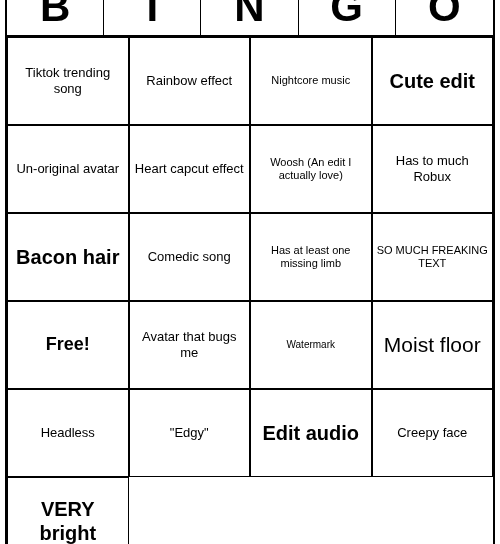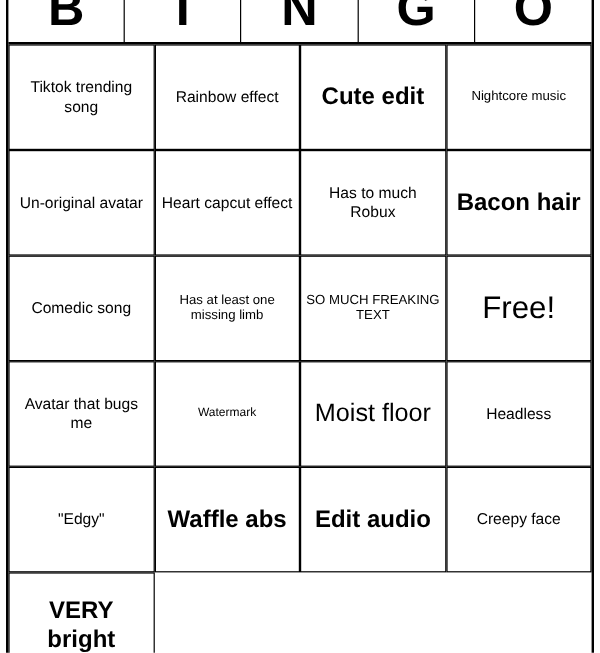--- a/index.html
+++ b/index.html
@@ -63,22 +63,22 @@
       font-size: 20px;
       font-weight: bold;
     }
 
     .bingo-cell.xl-text {
       font-size: 21px;
       font-weight: normal;
     }
 
     .bingo-cell.free-space {
-      font-size: 26px;
-      font-weight: normal;
+      font-size: 18px;
+      font-weight: bold;
       text-align: right;
     }
 
     .bingo-cell.small-text {
       font-size: 11px;
     }
 
     .bingo-cell.xsmall-text {
       font-size: 10px;
     }
@@ -90,33 +90,33 @@
   <div class="bingo-header">
   <div class="bingo-letter">B</div>
       <div class="bingo-letter">I</div>
       <div class="bingo-letter">N</div>
       <div class="bingo-letter">G</div>
       <div class="bingo-letter">O</div>
     </div>
   <div class="bingo-grid">
   <div class="bingo-cell">Tiktok trending song</div>
       <div class="bingo-cell">Rainbow effect</div>
+      <div class="bingo-cell small-text">Nightcore music</div>
       <div class="bingo-cell large-text">Cute edit</div>
-      <div class="bingo-cell small-text">Nightcore music</div>
       <div class="bingo-cell">Un-original avatar</div>
       <div class="bingo-cell">Heart capcut effect</div>
+      <div class="bingo-cell small-text">Woosh (An edit I actually love)</div>
       <div class="bingo-cell">Has to much Robux</div>
       <div class="bingo-cell large-text">Bacon hair</div>
       <div class="bingo-cell">Comedic song</div>
       <div class="bingo-cell small-text">Has at least one missing limb</div>
       <div class="bingo-cell small-text">SO MUCH FREAKING TEXT</div>
       <div class="bingo-cell free-space">Free!</div>
       <div class="bingo-cell">Avatar that bugs me</div>
       <div class="bingo-cell xsmall-text">Watermark</div>
       <div class="bingo-cell xl-text">Moist floor</div>
       <div class="bingo-cell">Headless</div>
       <div class="bingo-cell">"Edgy"</div>
-      <div class="bingo-cell large-text">Waffle abs</div>
       <div class="bingo-cell large-text">Edit audio</div>
       <div class="bingo-cell">Creepy face</div>
       <div class="bingo-cell large-text">VERY bright</div>
     </div>
 </div>
 
 </body></html>

